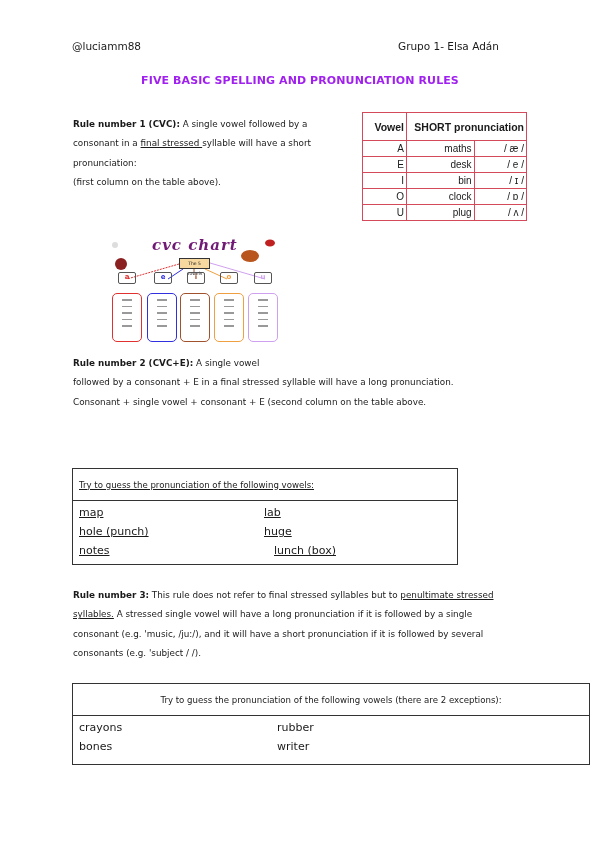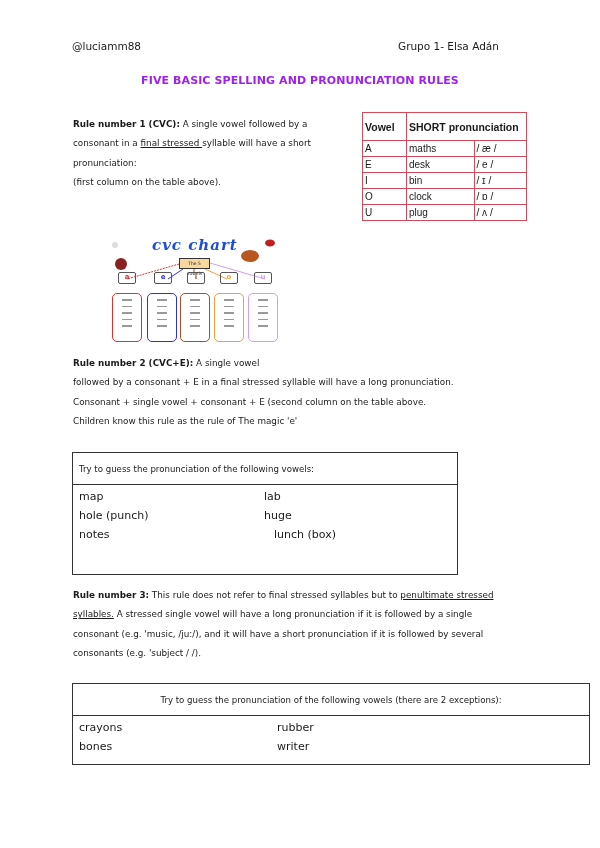--- a/index.html
+++ b/index.html
@@ -5,30 +5,30 @@
   * { box-sizing: border-box; margin: 0; padding: 0; }
   html, body { width: 600px; height: 848px; background: #ffffff; }
   body { position: relative; font-family: "DejaVu Sans", sans-serif; color: #1a1a1a; overflow: hidden; }
   .abs { position: absolute; }
   .hdr { font-size: 10.5px; top: 40px; }
   .title { top: 74px; left: 0; width: 600px; text-align: center; color: #a020f0; font-weight: bold; font-size: 11px; letter-spacing: 0.1px; }
   .para { font-size: 8.8px; line-height: 19.3px; }
   .para b { font-weight: bold; }
   .u { text-decoration: underline; }
   table.vt { border-collapse: collapse; font-size: 10px; font-family: "Liberation Sans", sans-serif; }
-  table.vt td, table.vt th { border: 1px solid #d44a5a; text-align: left; height: 16px; padding: 0 2px; }
+  table.vt td, table.vt th { border: 1px solid #d44a5a; text-align: right; height: 16px; padding: 0 2px; }
   table.vt th { font-weight: bold; font-size: 10.5px; line-height: 12px; }
   .box { border: 1px solid #333; }
   .box .bh { font-size: 8.6px; height: 32px; display: flex; align-items: center; padding-left: 6px; border-bottom: 1px solid #333; }
   .box .bh.center { justify-content: center; padding-left: 0; }
   .box .row { display: flex; font-size: 11px; height: 19px; align-items: center; padding-left: 6px; }
   .box .row .c1 { width: 185px; }
   
   .chart { position: absolute; left: 107px; top: 236px; width: 175px; height: 108px; }
-  .chart .ttl { position: absolute; left: 45px; top: 0; font-family: "DejaVu Serif", serif; font-style: italic; font-weight: bold; font-size: 15px; letter-spacing: 1px; color: #1d4ed8; }
+  .chart .ttl { position: absolute; left: 45px; top: 0; font-family: "DejaVu Serif", serif; font-style: italic; font-weight: bold; font-size: 15px; letter-spacing: 1px; color: #701a75; }
   .vbox { position: absolute; top: 36px; width: 18px; height: 12px; border: 1.5px solid #555; border-radius: 2px; font-size: 7px; text-align: center; line-height: 9px; font-weight: bold; }
   .col { position: absolute; top: 57px; width: 30px; height: 49px; border: 1.5px solid; border-radius: 5px; }
   .col i { display: block; width: 10px; height: 1.5px; background: #999; margin: 5px auto 0; }
   .mid { position: absolute; left: 72px; top: 22px; width: 31px; height: 11px; background: #f7d9a0; border: 1px solid #333; font-size: 4.5px; text-align: center; line-height: 10px; }
 </style>
 </head>
 <body>
 
 <div class="abs hdr" style="left:72px;">@luciamm88</div>
 <div class="abs hdr" style="left:398px;">Grupo 1- Elsa Adán</div>
@@ -129,24 +129,23 @@
       <i></i>
       <i></i>
       <i></i>
     </div>
 </div>
 
 <div class="abs para" style="left:73px; top:354px; width:470px;">
   <div><b>Rule number 2 (CVC+E):</b><span> A single vowel</span></div>
   <div>followed by a consonant + E in a final stressed syllable will have a long pronunciation.</div>
   <div>Consonant + single vowel + consonant + E (second column on the table above.</div>
-  <div>Children know this rule as the rule of The magic 'e'</div>
 </div>
 
-<div class="abs box" style="left:72px; top:452px; width:386px; height:123px;">
+<div class="abs box" style="left:72px; top:468px; width:386px; height:97px;text-decoration:underline;">
   <div class="bh">Try to guess the pronunciation of the following vowels:</div>
   <div style="padding-top:2px;">
     <div class="row">
         <span class="c1">map</span>
         <span>lab</span>
       </div>
     <div class="row">
         <span class="c1">hole (punch)</span>
         <span>huge</span>
       </div>

